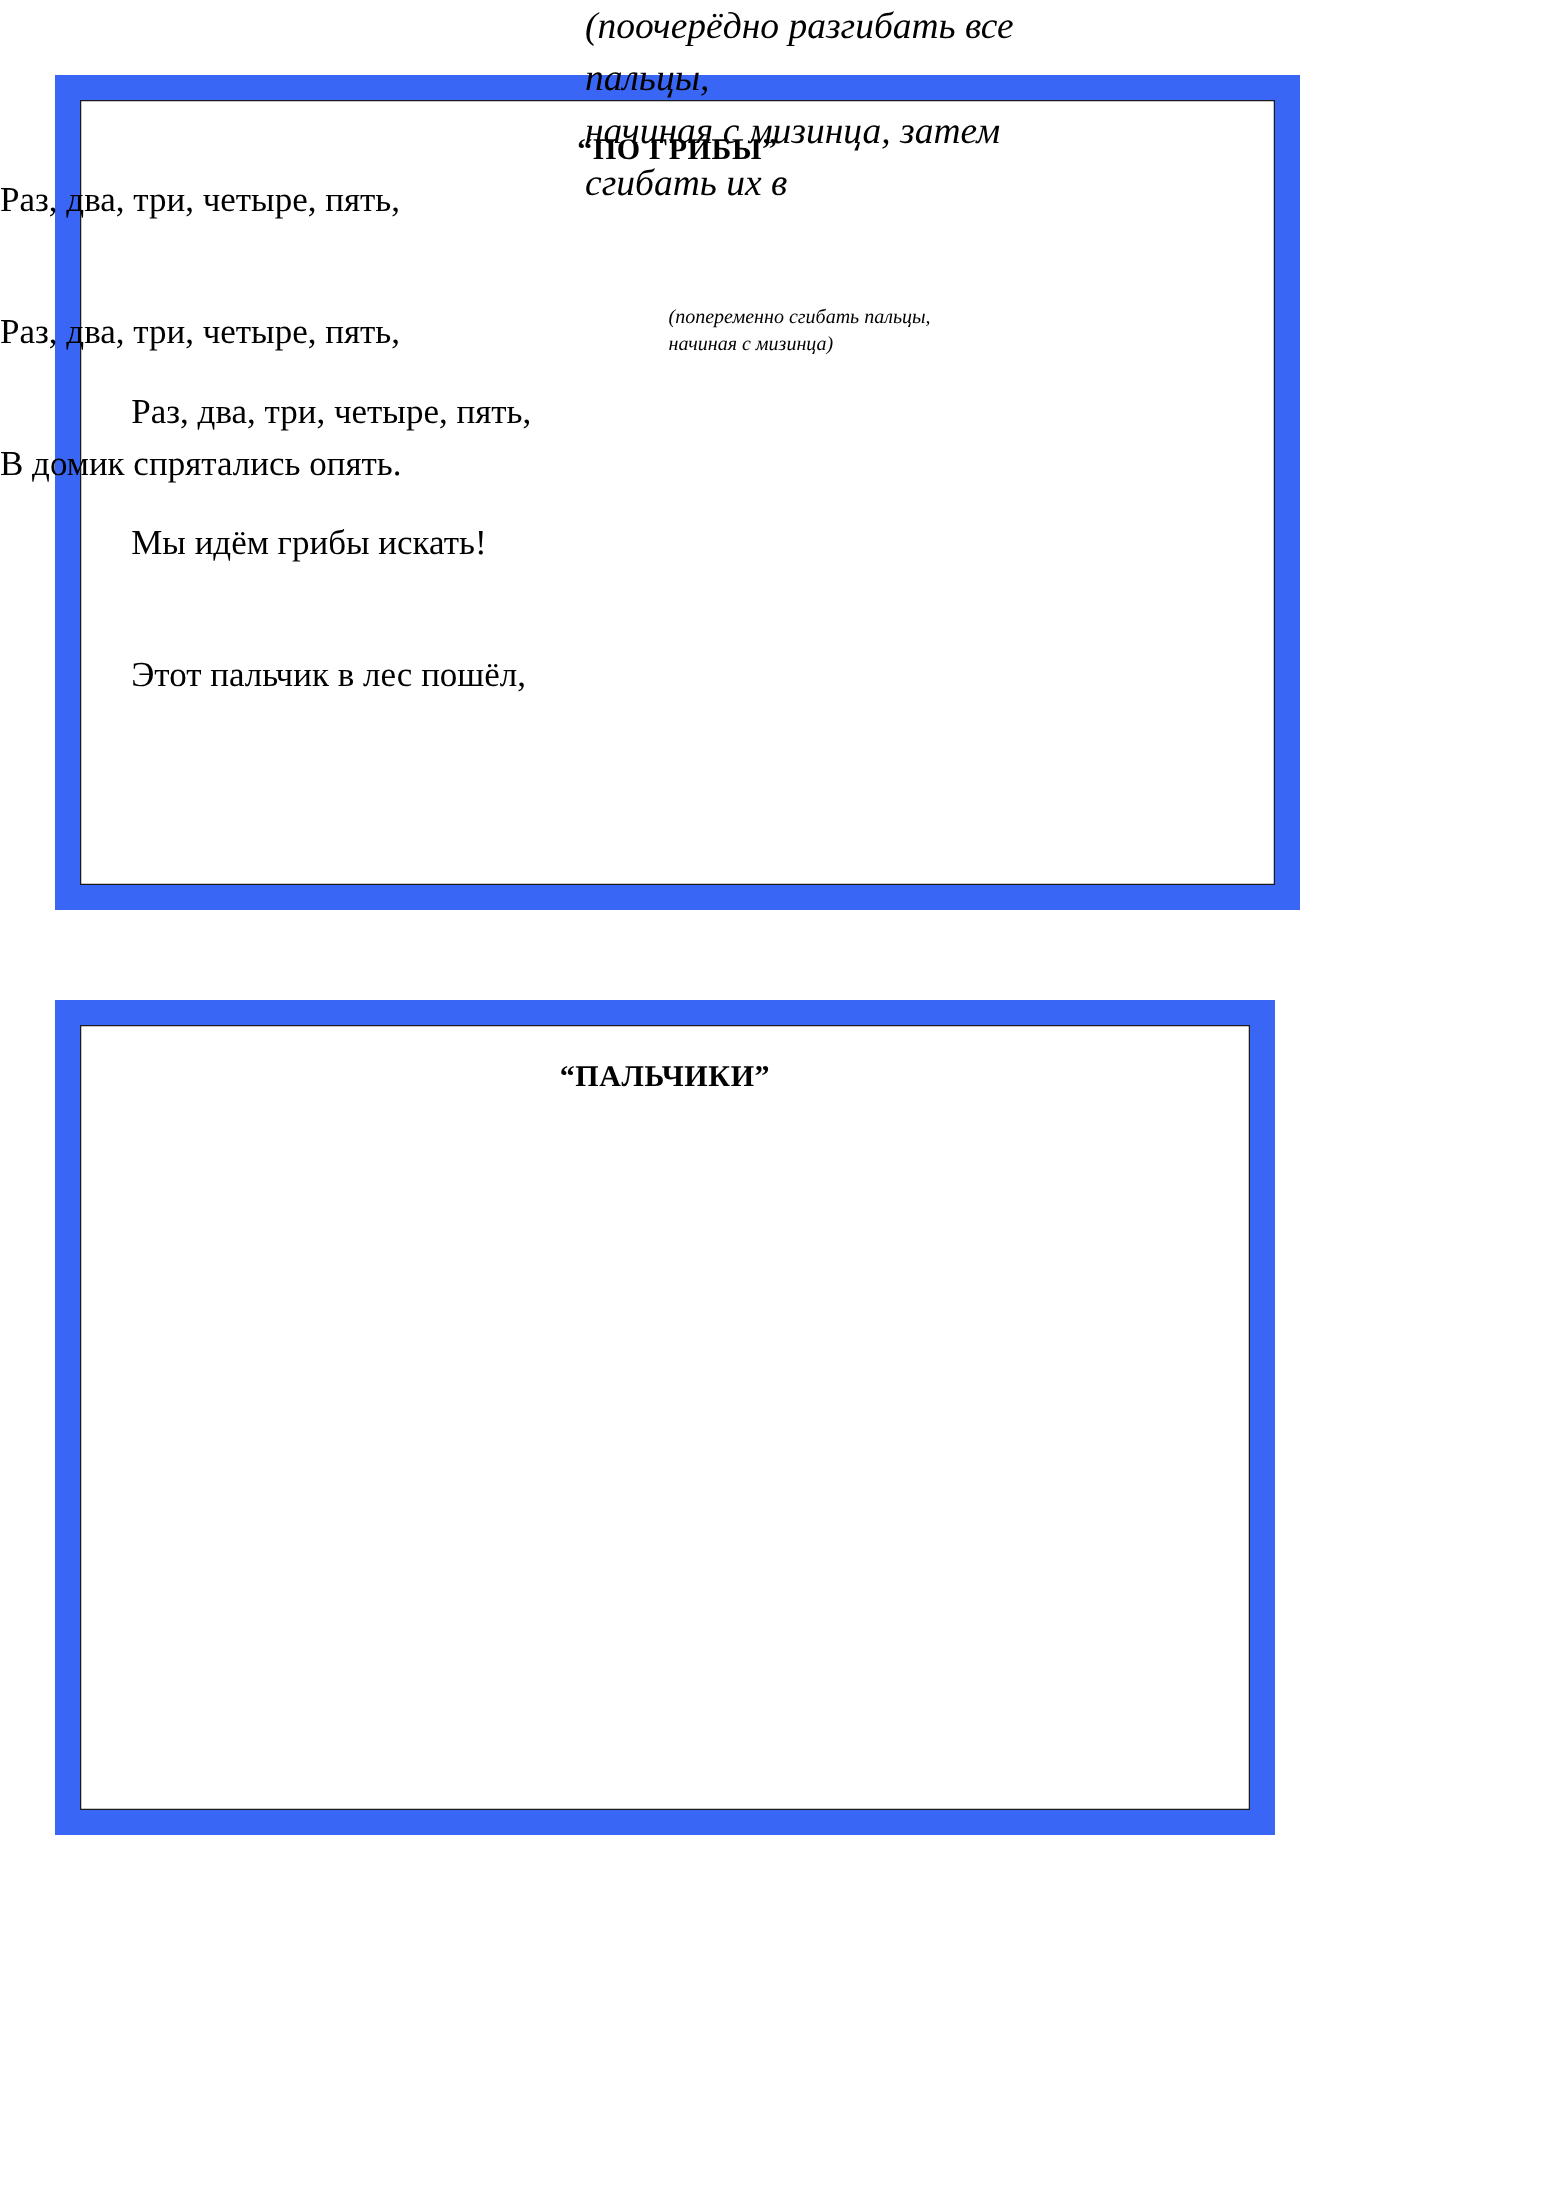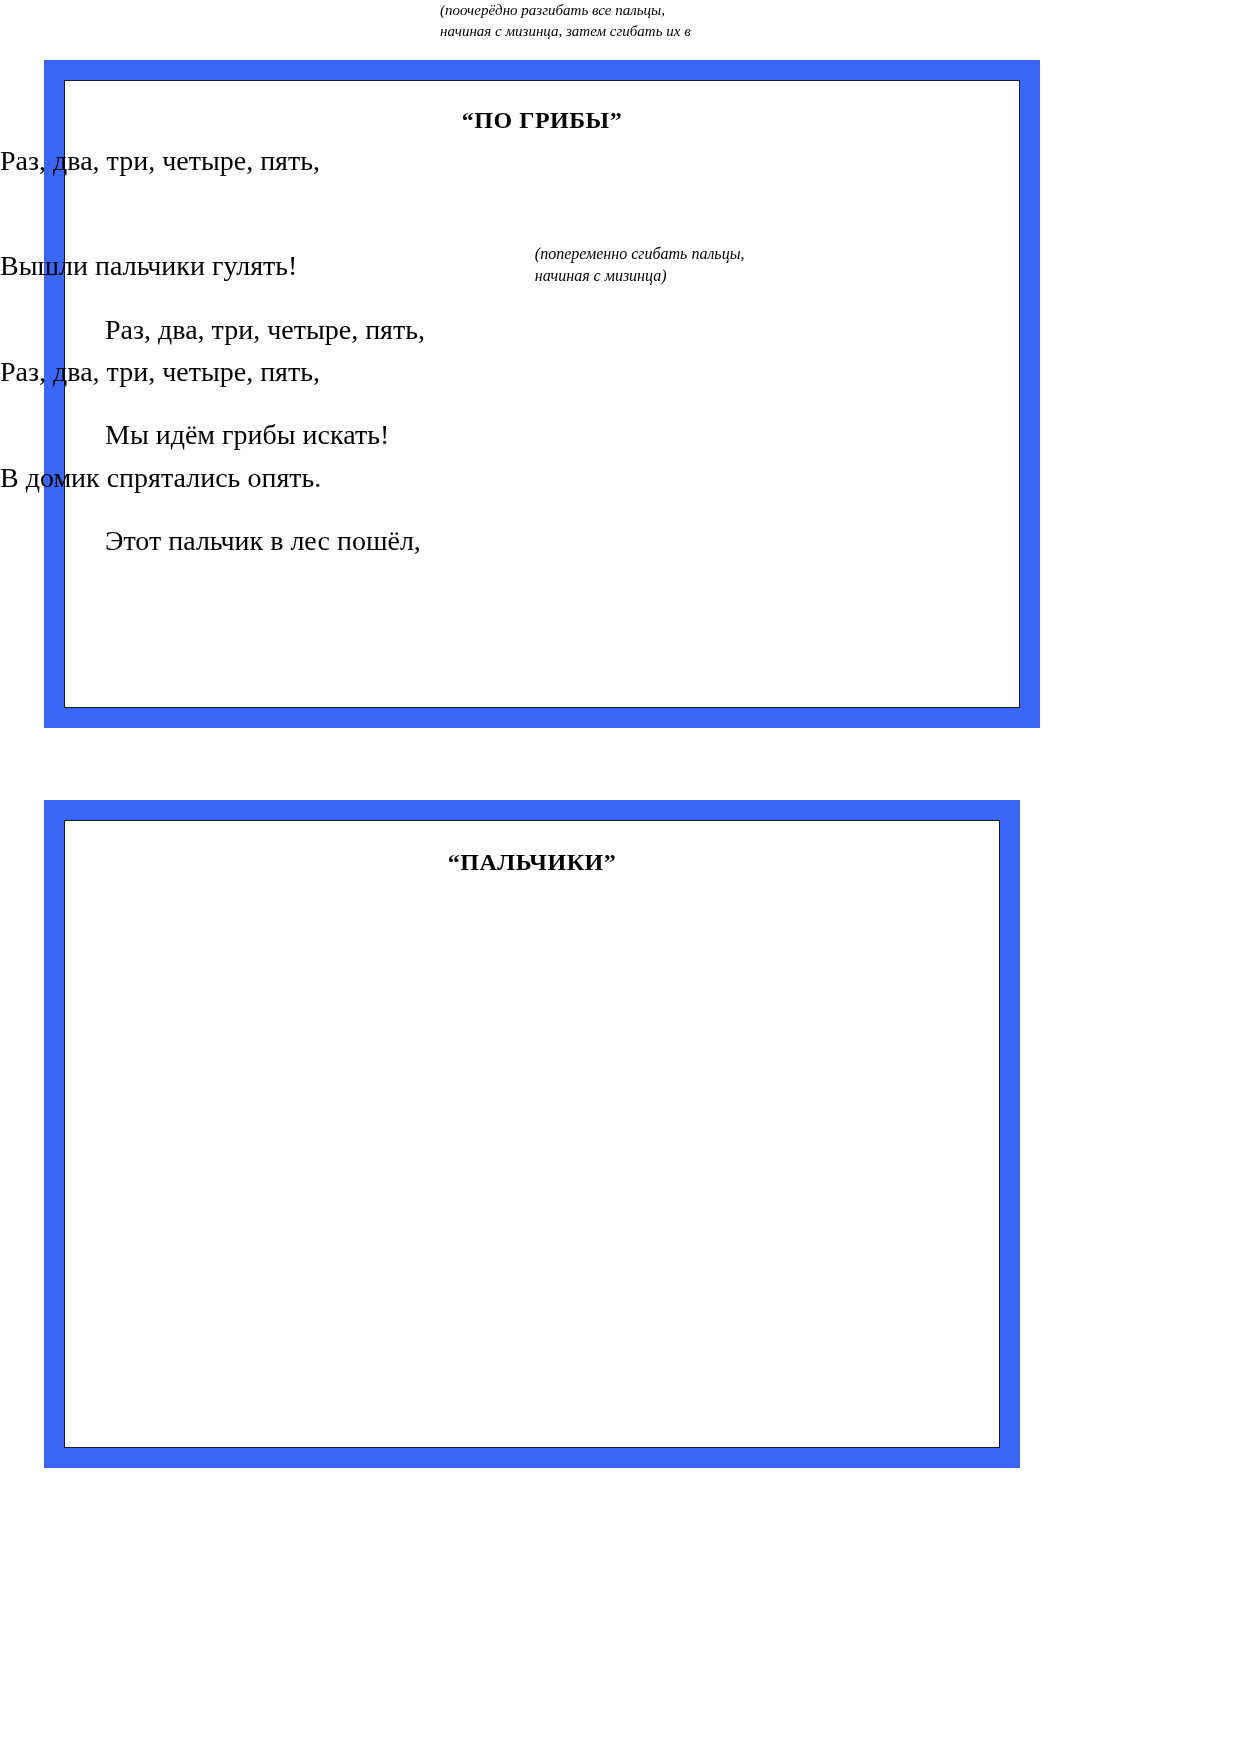--- a/index.html
+++ b/index.html
@@ -107,21 +107,21 @@
     color: #000000;
   }
 
   .instruction-line { display: block; }
 
   
   #griby-poem { width: 430px; }
   #griby-instruction { width: 480px; margin-left: 14px; margin-top: 2px; }
 
   #palchiki-poem { width: 420px; margin-top: 72px; }
-  #palchiki-instruction { width: 430px; margin-left: 20px; font-size: 15px; }
+  #palchiki-instruction { width: 430px; margin-left: 48px; font-size: 30px; }
 </style>
 </head>
 <body>
 
 <div class="page">
 
   <div class="card" id="card-griby">
     <div class="card-inner">
 
       <div class="card-title">“ПО ГРИБЫ”</div>
@@ -151,21 +151,20 @@
 
       <div class="card-title">“ПАЛЬЧИКИ”</div>
 
     </div>
   </div>
 
   <div class="card-body">
 
     <div class="poem" id="palchiki-poem">
       <span class="poem-line">Раз, два, три, четыре, пять,</span>
-      <span class="poem-line">Вышли пальчики гулять!</span>
       <span class="poem-line">Раз, два, три, четыре, пять,</span>
       <span class="poem-line">В домик спрятались опять.</span>
     </div>
 
     <div class="instruction" id="palchiki-instruction">
       <span class="instruction-line">(поочерёдно разгибать все пальцы,</span>
       <span class="instruction-line">начиная с мизинца, затем сгибать их в</span>
     </div>
 
   </div>

